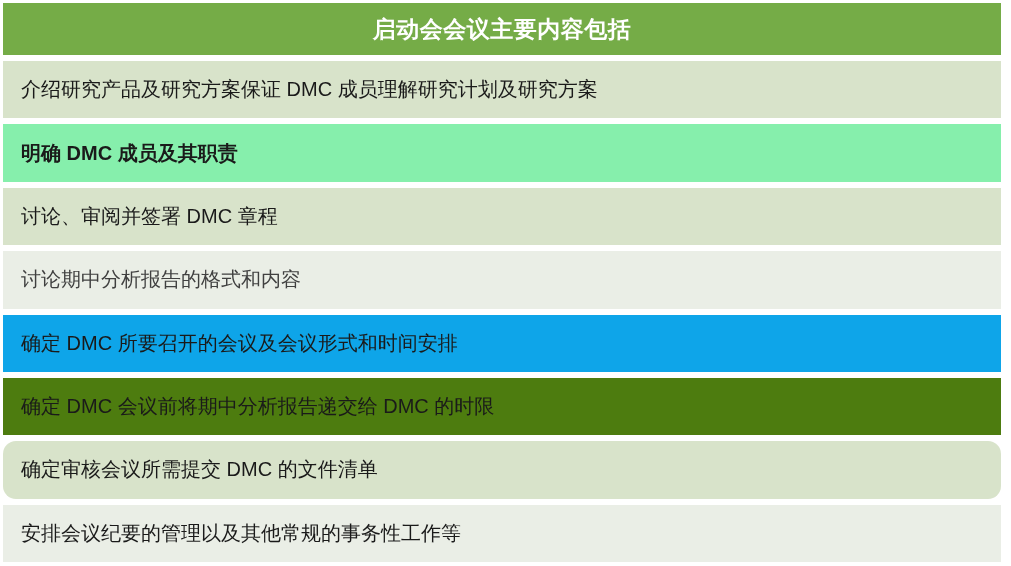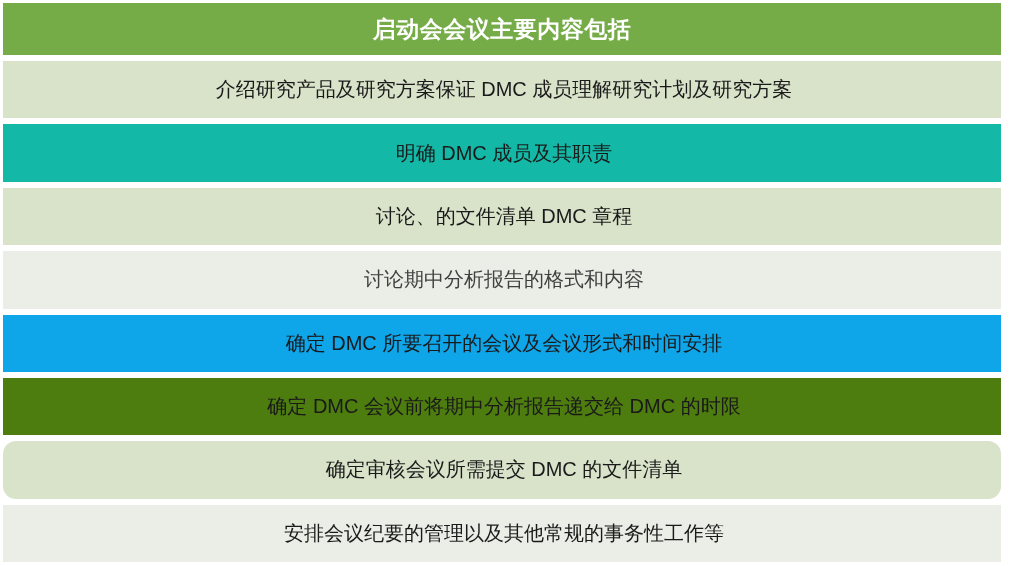--- a/index.html
+++ b/index.html
@@ -48,21 +48,20 @@
   .row {
     flex: 1 1 0;
     display: flex;
     align-items: center;
     padding-left: 18px;
     padding-right: 14px;
     box-sizing: border-box;
     font-size: 20px;
     color: #1a1a1a;
     line-height: 1.35;
-    justify-content: center;
   }
 
   .row.tint-a { background: #d8e3ca; }
   .row.tint-b { background: #eaeee6; }
 
   .row-text {
     display: block;
   }
 </style>
 </head>
@@ -73,26 +72,26 @@
   <div class="table-header" style="background: rgb(117, 172, 71); color: rgb(255, 255, 255);">
     <span>启动会会议主要内容包括</span>
   </div>
 
   <div class="rows">
 
     <div class="row tint-a" style="background: rgb(216, 227, 202); color: rgb(26, 26, 26);">
       <span class="row-text">介绍研究产品及研究方案保证 DMC 成员理解研究计划及研究方案</span>
     </div>
 
-    <div class="row tint-b" style="background: #14b8a6; color: rgb(26, 26, 26);">
+    <div class="row tint-b" style="background: #86efac; color: rgb(26, 26, 26); font-weight: bold;">
       <span class="row-text">明确 DMC 成员及其职责</span>
     </div>
 
     <div class="row tint-a" style="background: rgb(216, 227, 202); color: rgb(26, 26, 26);">
-      <span class="row-text">讨论、的文件清单 DMC 章程</span>
+      <span class="row-text">讨论、审阅并签署 DMC 章程</span>
     </div>
 
     <div class="row tint-b" style="background: rgb(234, 238, 230); color: #404040;">
       <span class="row-text">讨论期中分析报告的格式和内容</span>
     </div>
 
     <div class="row tint-a" style="background: #0ea5e9; color: rgb(26, 26, 26);">
       <span class="row-text">确定 DMC 所要召开的会议及会议形式和时间安排</span>
     </div>
 

